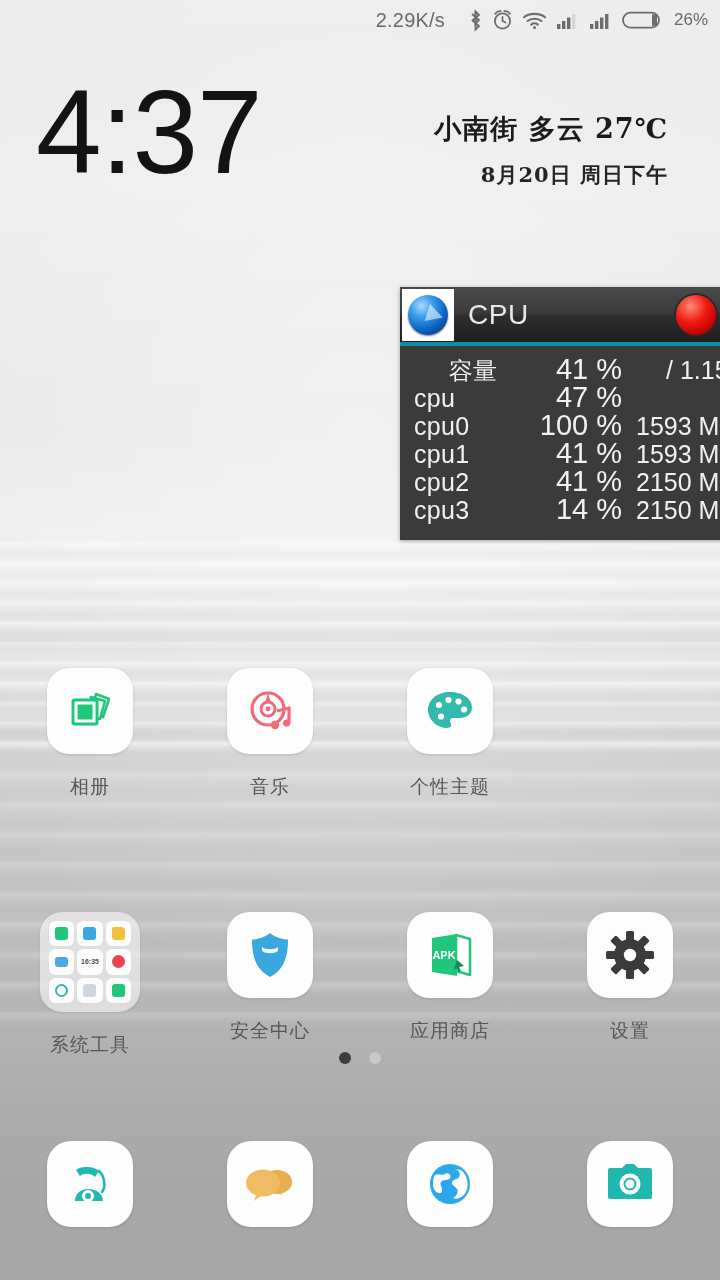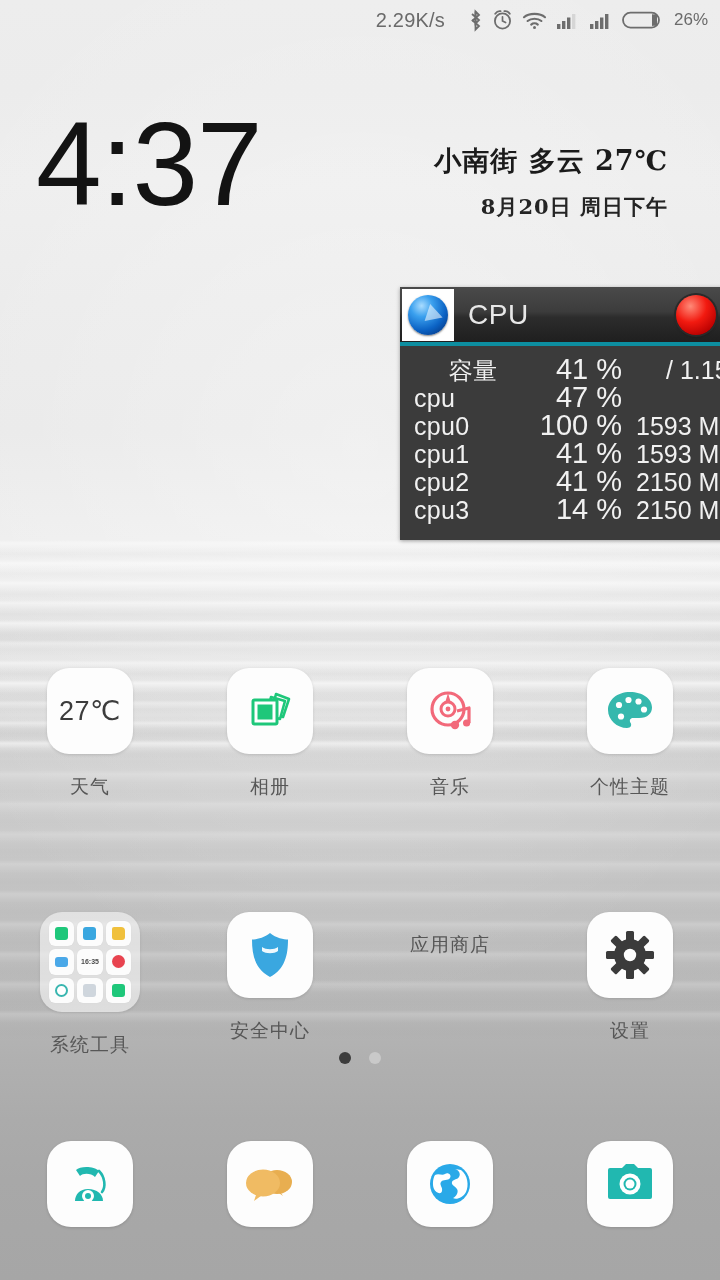--- a/index.html
+++ b/index.html
@@ -58,21 +58,21 @@
   }
   #statusbar .net-speed {
     font-size:20px; letter-spacing:.2px; color:#6a6a6a; margin-right:14px;
   }
   #statusbar .battery-pct { font-size:17px; color:#6a6a6a; margin-left:1px; }
   .sb-ico { display:flex; align-items:center; }
   .sb-ico svg { display:block; }
 
   
   #clockwidget {
-    position:absolute; top:111px; left:0; right:0; height:140px; z-index:20;padding-left:14px;
+    position:absolute; top:79px; left:0; right:0; height:140px; z-index:20;padding-left:14px;
   }
   #clock-time {
     position:absolute; left:36px; top:-6px;
     font-size:118px; font-weight:300; line-height:1;
     color:#131313; letter-spacing:-1px;
     font-family:"Liberation Sans","DejaVu Sans",sans-serif;
   }
   #weather-line {
     position:absolute; right:52px; top:32px;
     font-size:27px; color:#1b1b1b; font-weight:700;
@@ -319,26 +319,20 @@
       <span class="c-extra">2150 MHz</span>
     </div>
 
   </div>
 </div>
 
 <div id="app-grid">
 
   <div class="grid-row">
 
-    <div class="app-cell">
-      <div class="app-icon">
-        <span class="temp-text">27℃</span>
-      </div>
-      <div class="app-label">天气</div>
-    </div>
 
     <div class="app-cell">
       <div class="app-icon">
         <svg width="50" height="50" viewBox="0 0 50 50">
           <path d="M31 8 L44 13 L38 31 L26 27 Z" fill="none" stroke="#1ec77a" stroke-width="2.6" stroke-linejoin="round"></path>
           <path d="M26 11 L40 15 L35 33 L22 29 Z" fill="#ffffff" stroke="#1ec77a" stroke-width="2.6" stroke-linejoin="round"></path>
           <rect x="8" y="14" width="24" height="24" rx="1.5" fill="#ffffff" stroke="#1ec77a" stroke-width="3"></rect>
           <rect x="12.5" y="18.5" width="15" height="15" fill="#1ec77a"></rect>
         </svg>
       </div>
@@ -418,20 +412,28 @@
       <div class="app-icon">
         <svg width="48" height="52" viewBox="0 0 48 52">
           <path d="M24 4 C18 9 10 10.5 6 10.5 C6 26 9 40 24 48 C39 40 42 26 42 10.5 C38 10.5 30 9 24 4 Z" fill="#3aa7e0"></path>
           <path d="M16 18 C20 21 28 21 32 18 L32 22 C28 25 20 25 16 22 Z" fill="#ffffff" opacity=".92"></path>
         </svg>
       </div>
       <div class="app-label">安全中心</div>
     </div>
 
     <div class="app-cell">
+      <div class="app-icon">
+        <svg width="48" height="50" viewBox="0 0 48 50">
+          <path d="M30 5 L44 9 L44 45 L30 41 Z" fill="#ffffff" stroke="#1ec77a" stroke-width="2.6" stroke-linejoin="round"></path>
+          <path d="M6 8 L31 4 L31 46 L6 42 Z" fill="#1ec77a"></path>
+          <text x="18" y="29" font-size="11" font-weight="700" fill="#ffffff" text-anchor="middle" font-family="Liberation Sans, sans-serif">APK</text>
+          <path d="M31 30 L38 36 L33 37 L35 41 L32.5 42 L30.5 38 L27.5 40 Z" fill="#0f8f58"></path>
+        </svg>
+      </div>
       <div class="app-label">应用商店</div>
     </div>
 
     <div class="app-cell">
       <div class="app-icon">
         <svg width="50" height="50" viewBox="0 0 50 50">
           <g fill="#3b3b3b">
             <circle cx="25" cy="25" r="16"></circle>
             <rect x="21" y="1" width="8" height="10" rx="1.5"></rect>
             <rect x="21" y="39" width="8" height="10" rx="1.5"></rect>

